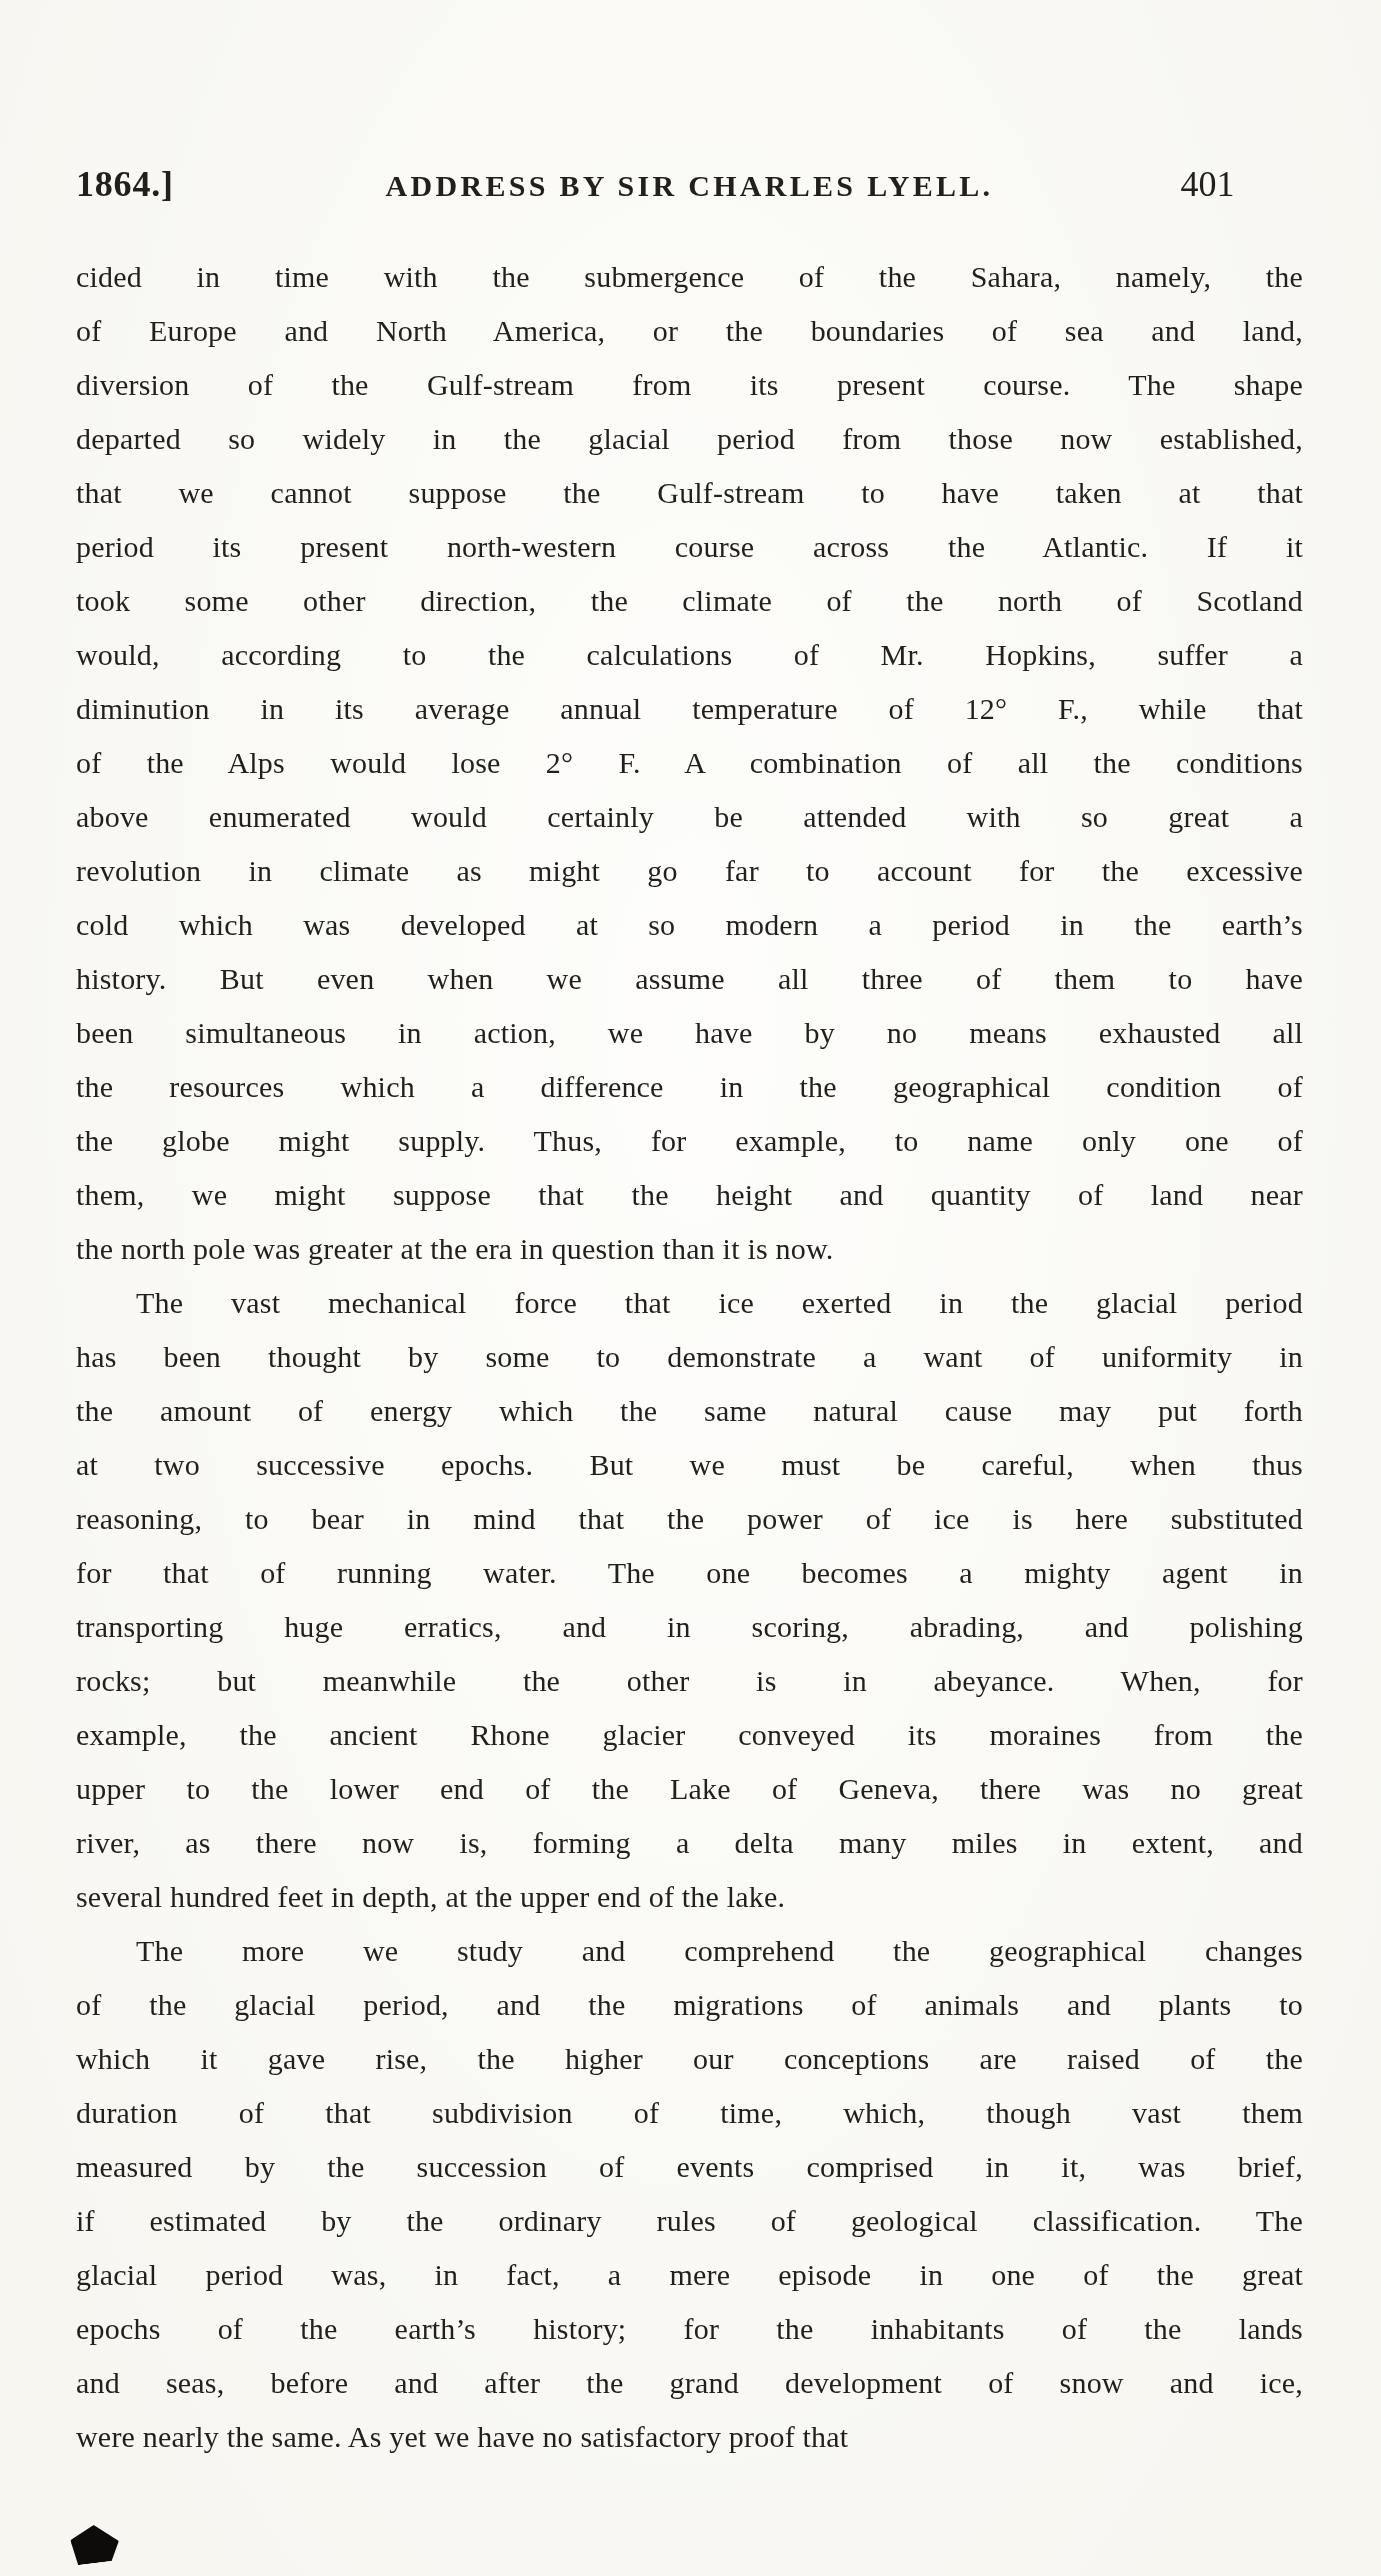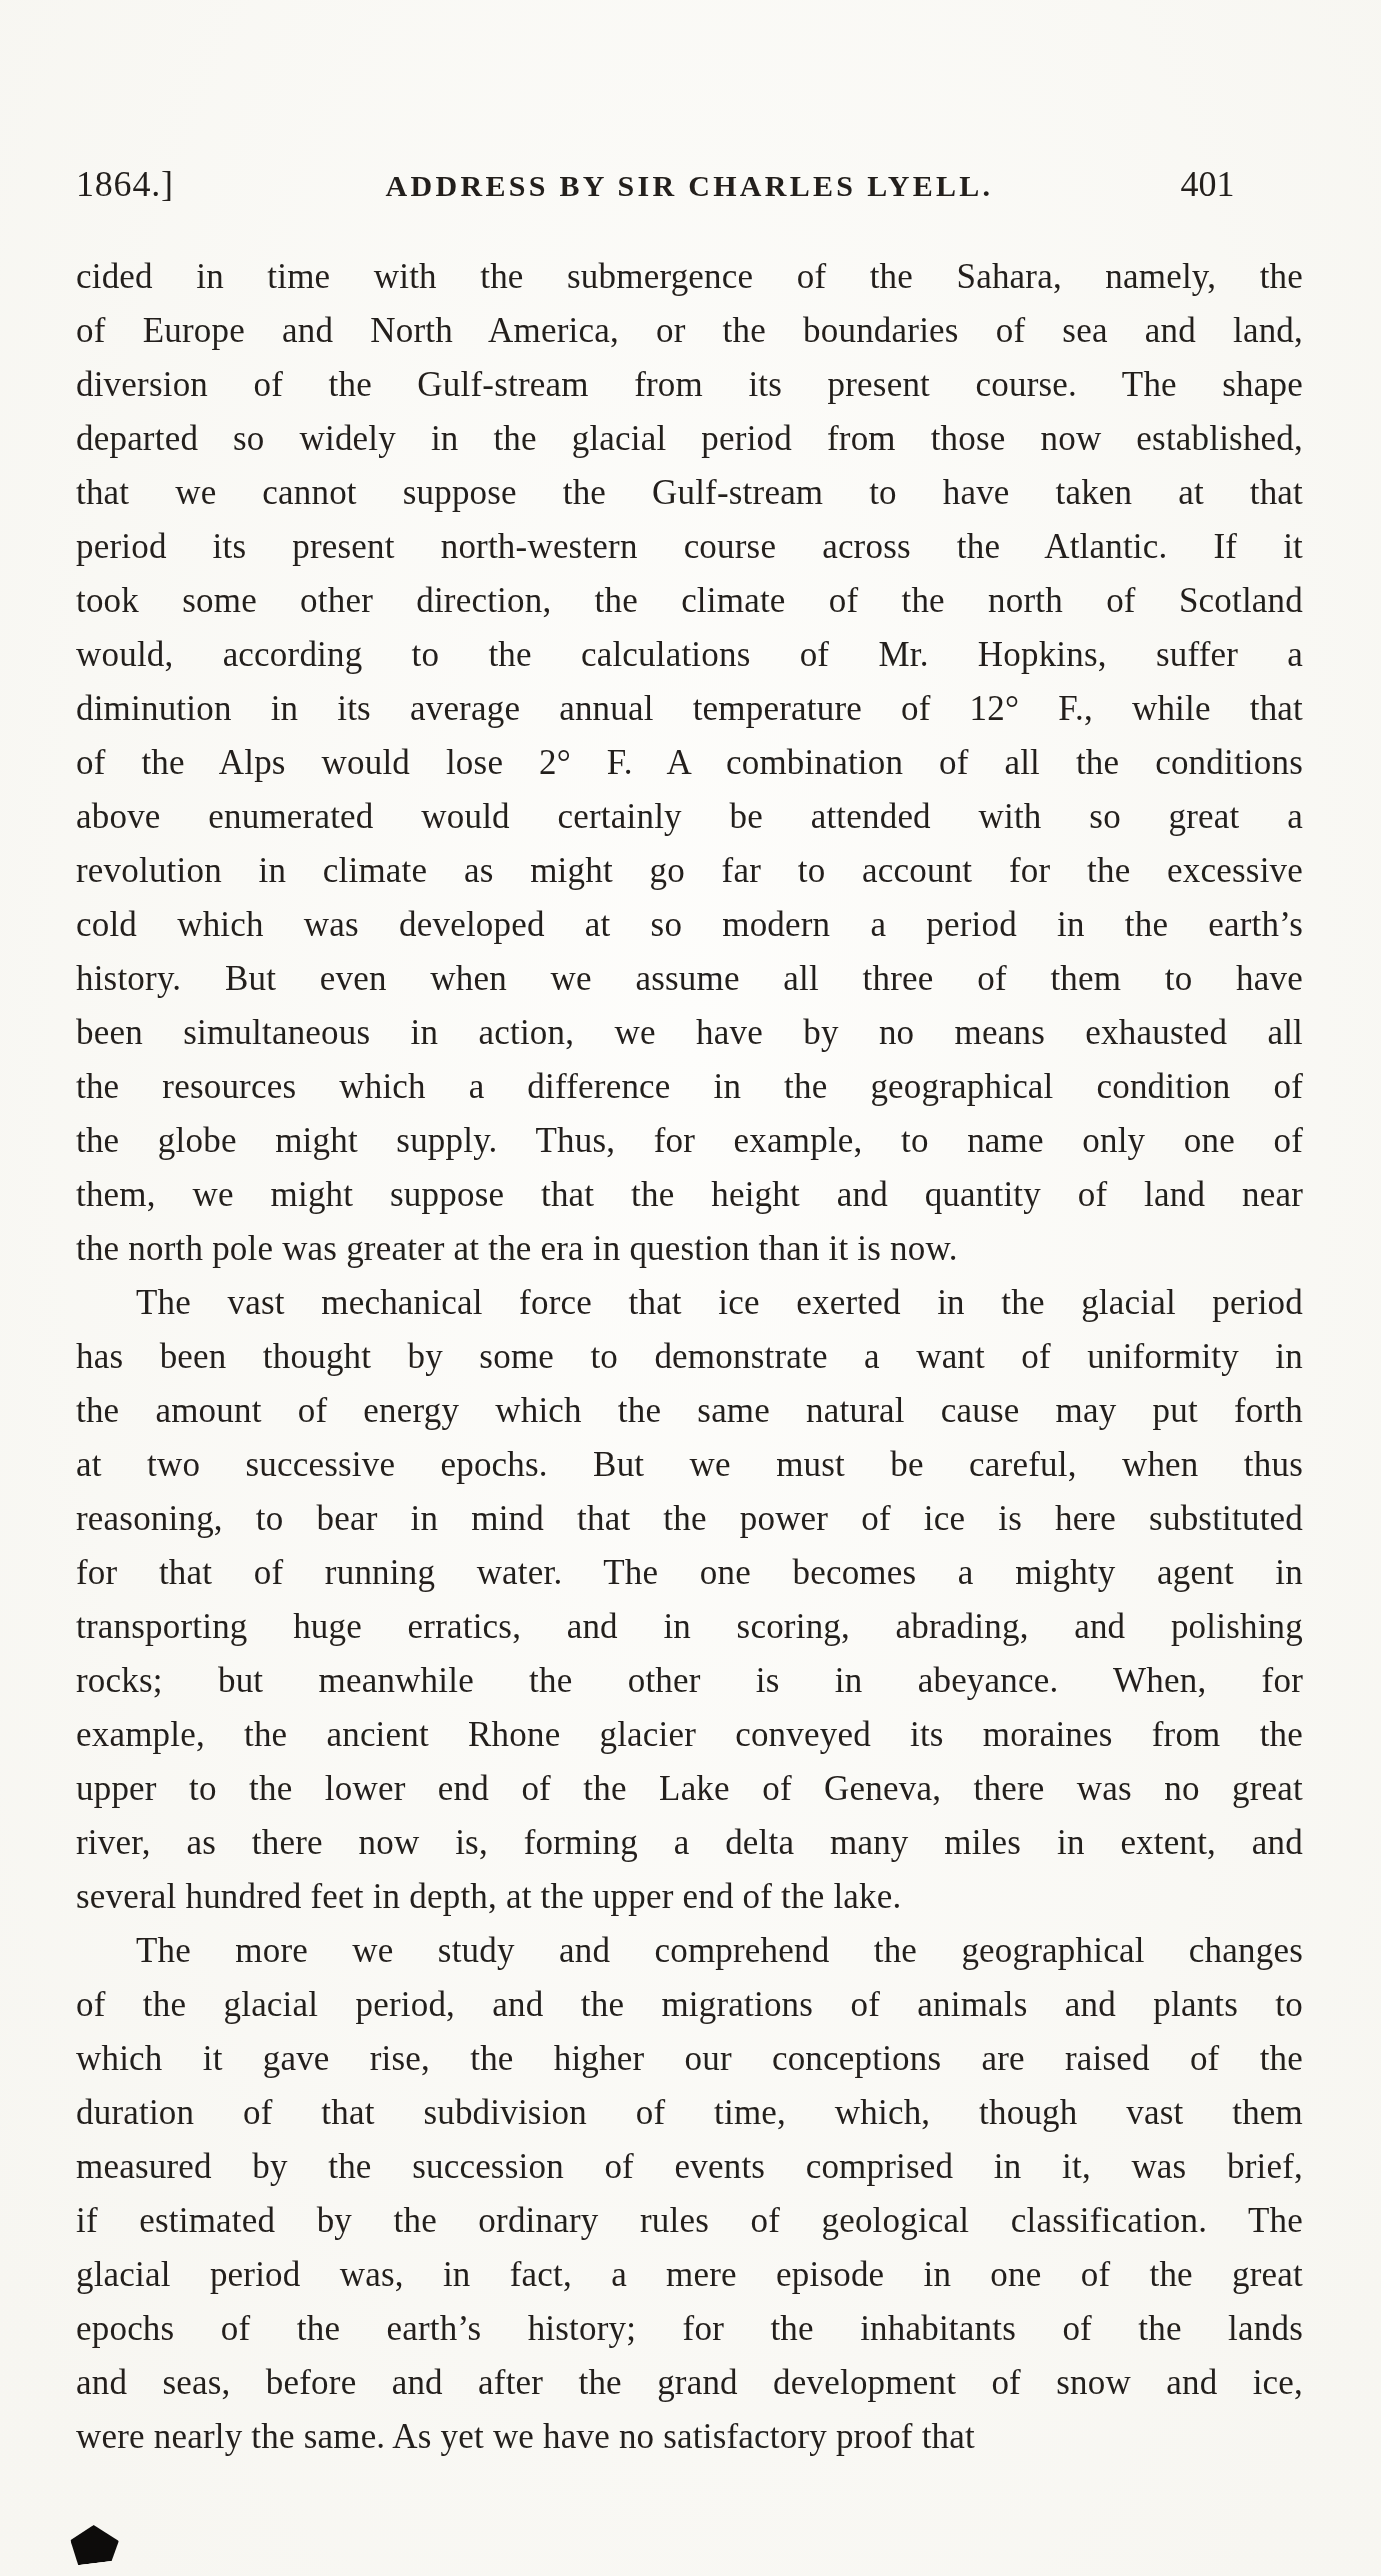--- a/index.html
+++ b/index.html
@@ -26,36 +26,37 @@
   }
   .page-header {
     display: flex;
     align-items: baseline;
     margin-bottom: 45px;
   }
   .page-header .year {
     width: 191px;
     font-size: 36px;
     letter-spacing: 0.8px;
+    font-weight: bold;
   }
   .page-header .title {
     flex: 1;
     text-align: center;
     font-weight: bold;
     font-size: 30px;
     letter-spacing: 3.3px;
     white-space: nowrap;
   }
   .page-header .pagenum {
     width: 191px;
     text-align: center;
     font-size: 36px;
   }
   .page-body {
-    font-size: 35px;
+    font-size: 30px;
     line-height: 54px;
     letter-spacing: 0.2px;
   }
   .line {
     text-align: justify;
     text-align-last: justify;
   }
   .line.last {
     text-align-last: left;
   }

